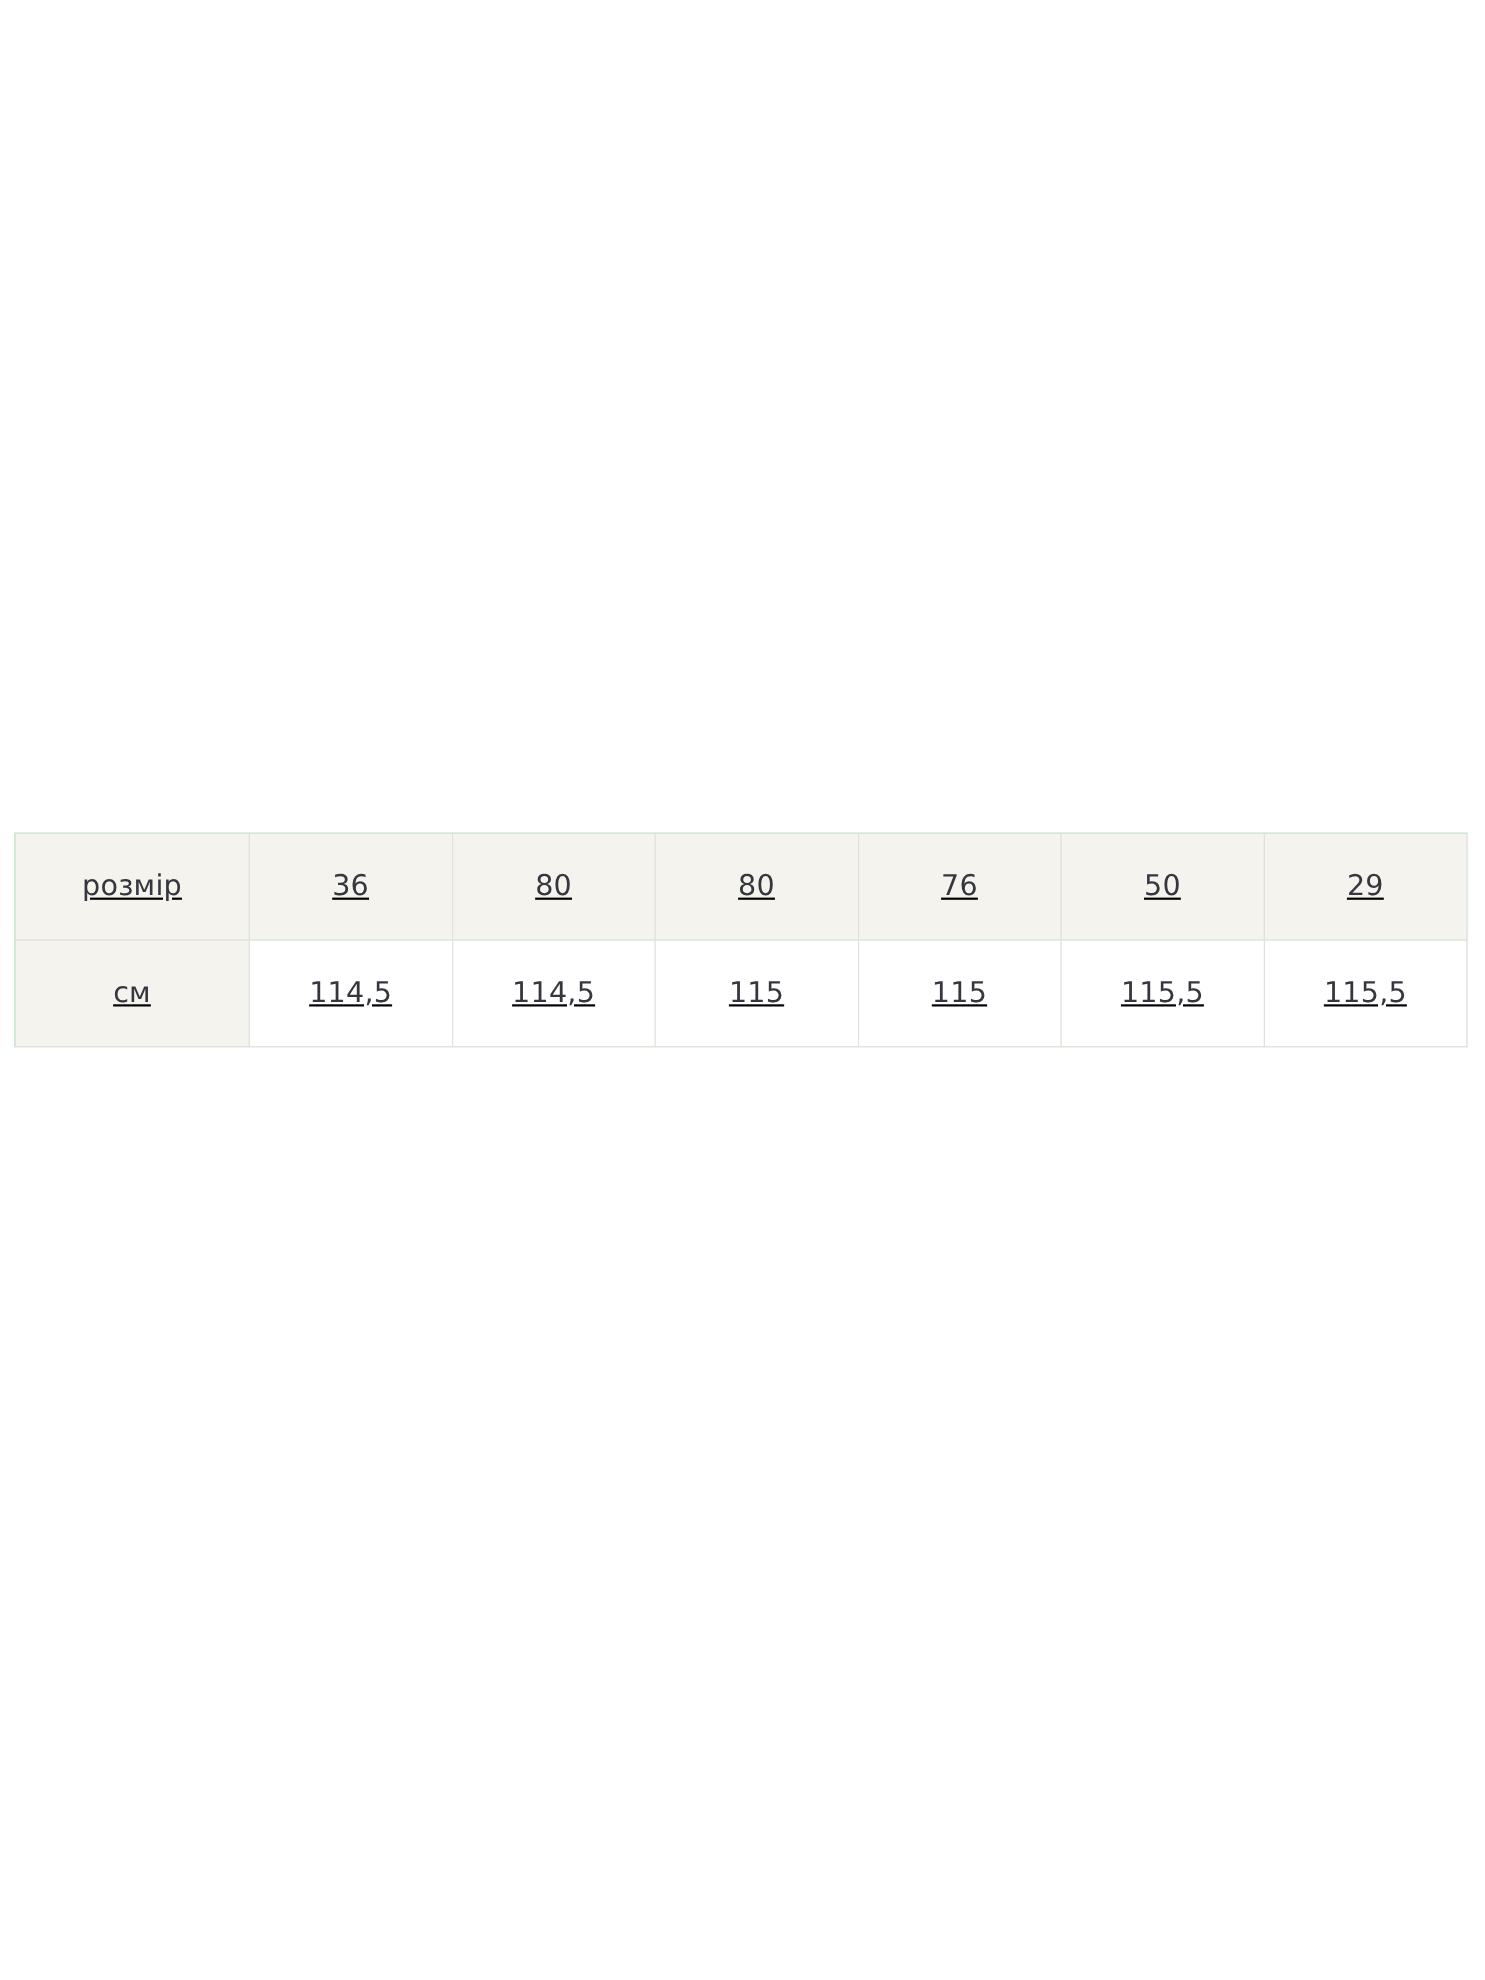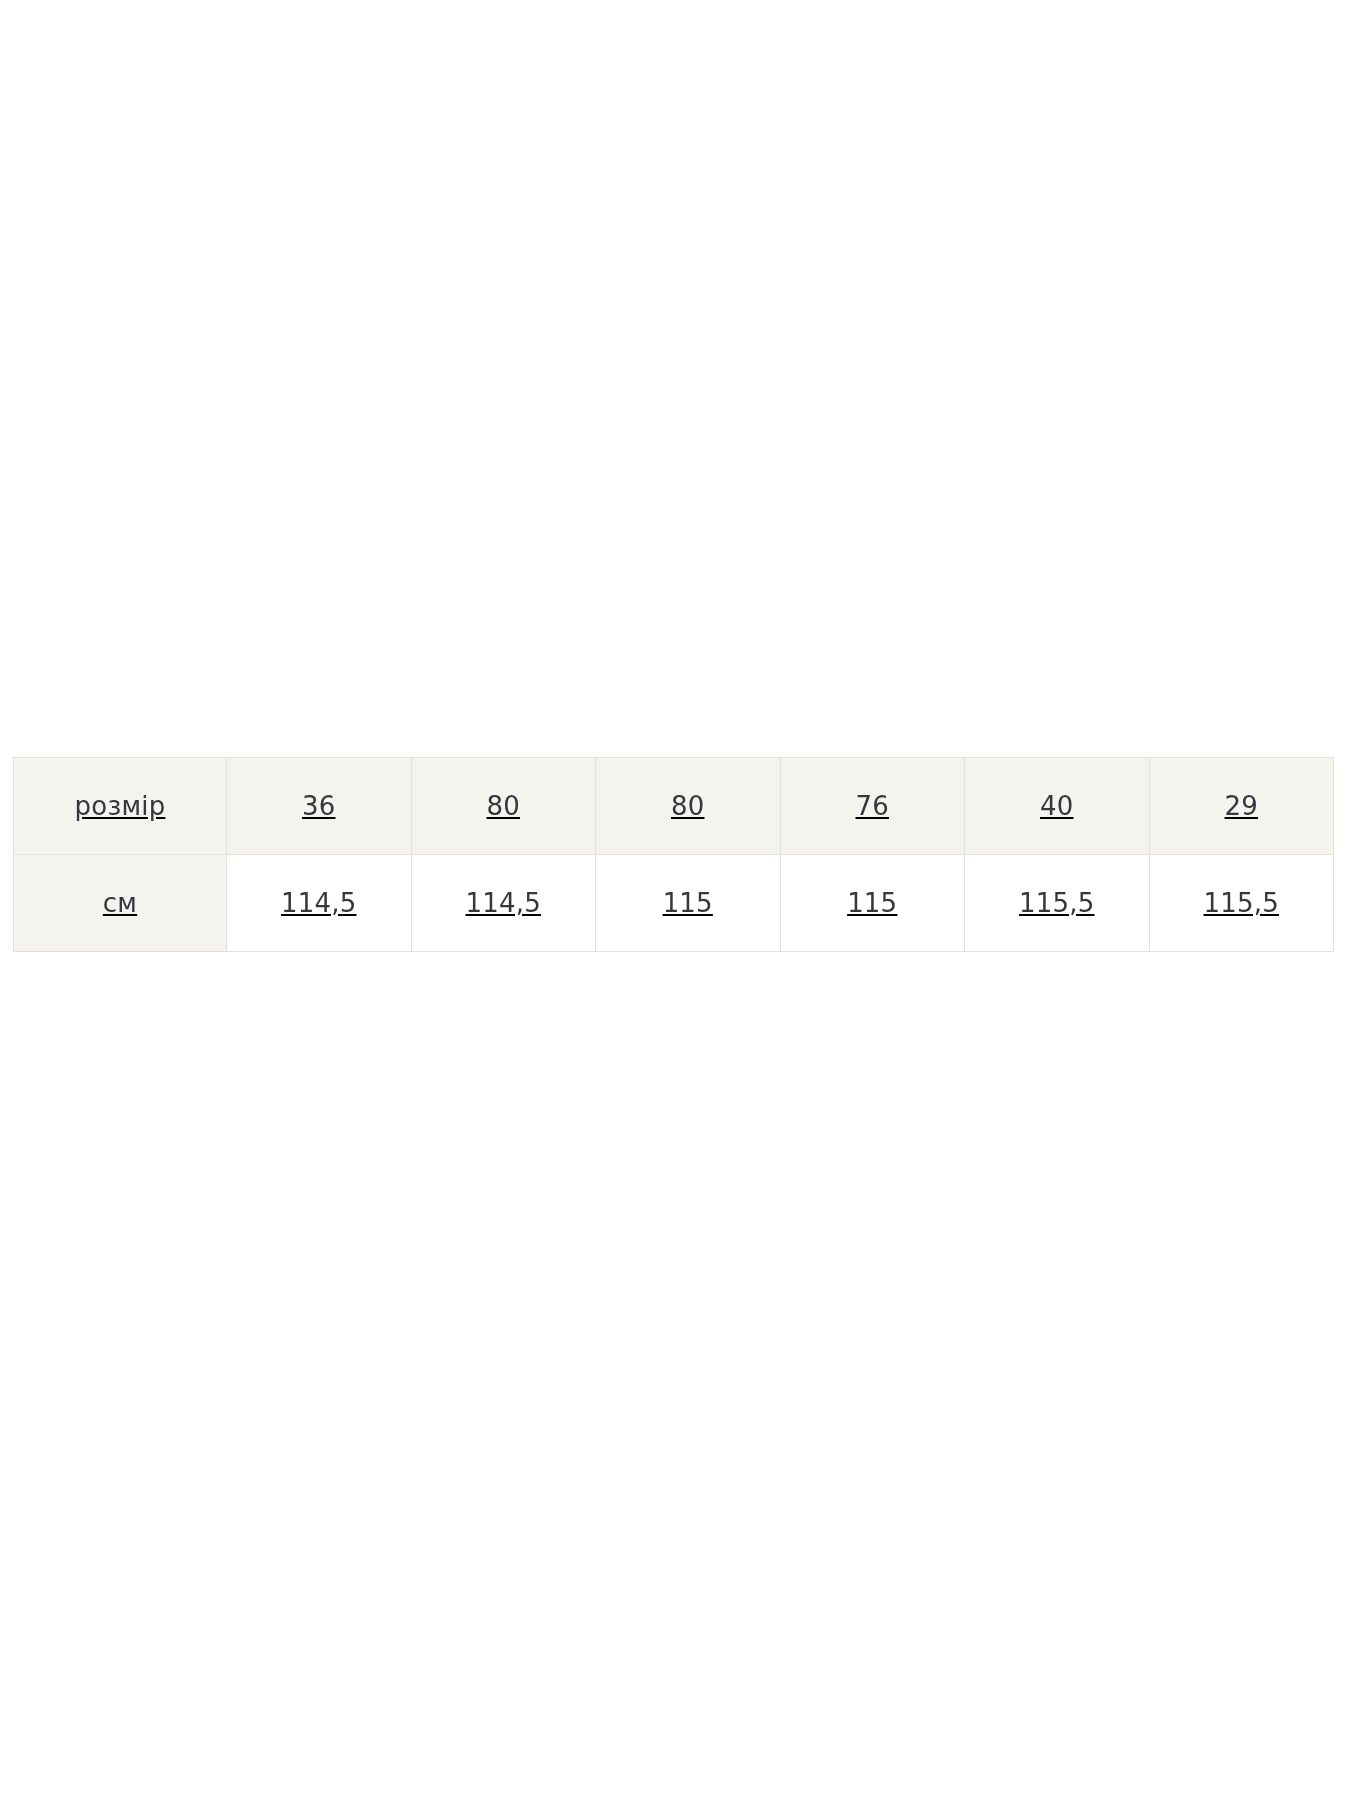--- a/index.html
+++ b/index.html
@@ -84,21 +84,21 @@
         <col class="data-col">
         <col class="data-col">
       </colgroup>
       <tbody>
         <tr class="header-row">
           <td class="row-label">розмір</td>
           <td class="value-cell">36</td>
           <td class="value-cell">80</td>
           <td class="value-cell">80</td>
           <td class="value-cell">76</td>
-          <td class="value-cell">40</td>
+          <td class="value-cell">50</td>
           <td class="value-cell">29</td>
         </tr>
         <tr class="data-row">
           <td class="row-label">см</td>
           <td class="value-cell">114,5</td>
           <td class="value-cell">114,5</td>
           <td class="value-cell">115</td>
           <td class="value-cell">115</td>
           <td class="value-cell">115,5</td>
           <td class="value-cell">115,5</td>

